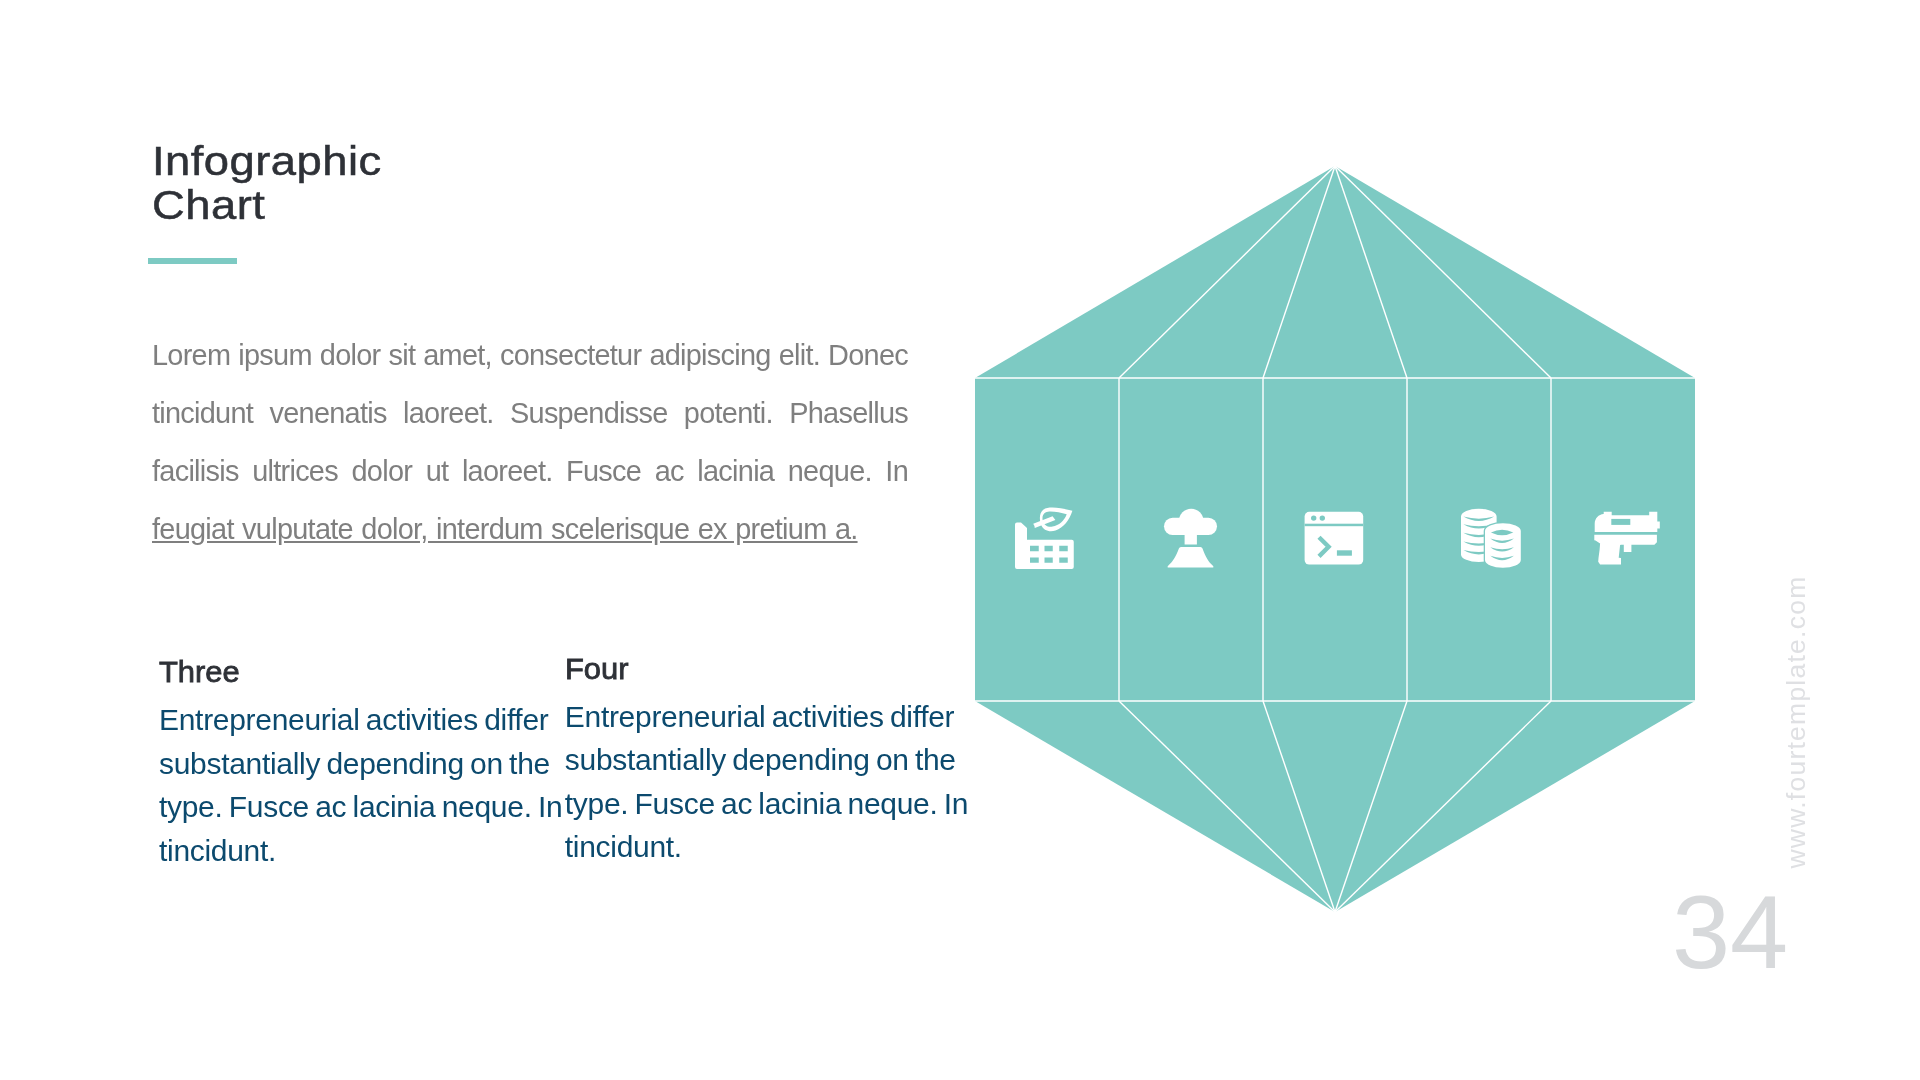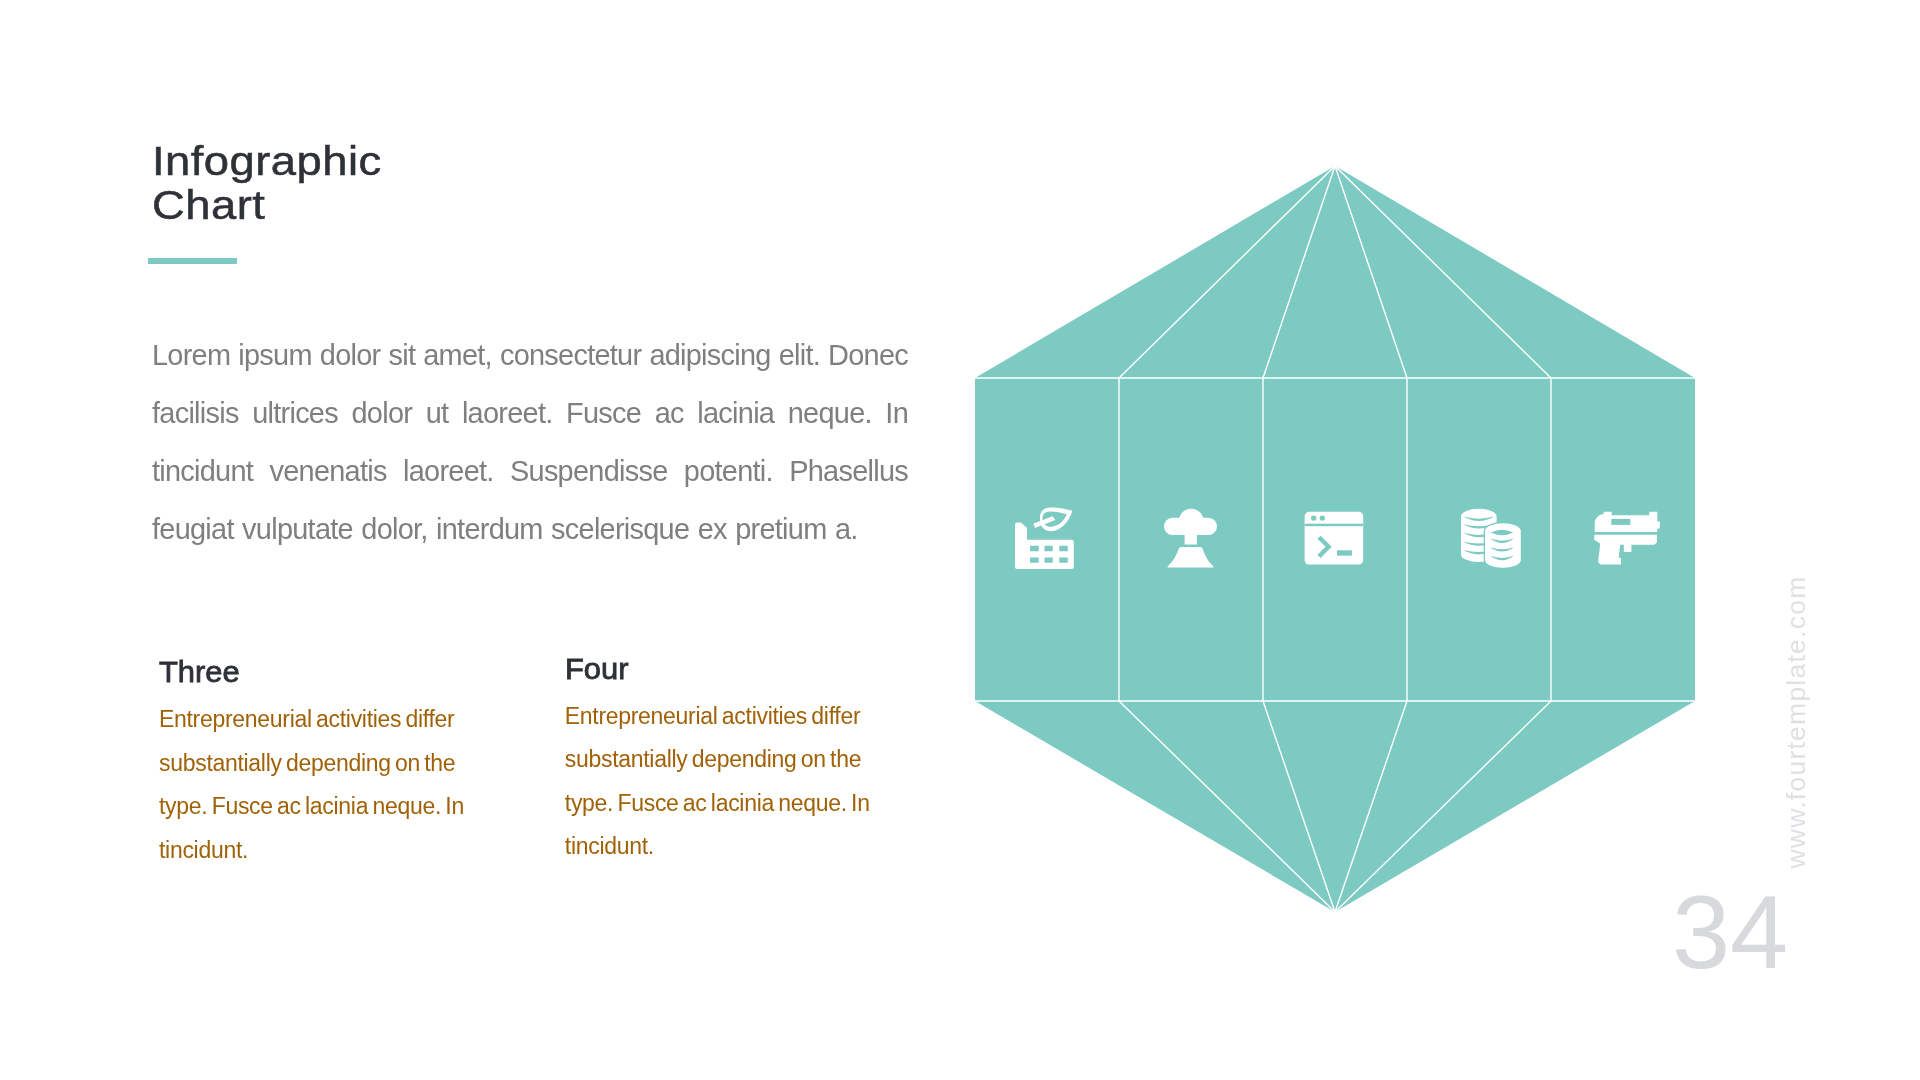--- a/index.html
+++ b/index.html
@@ -11,26 +11,26 @@
 
   .title{left:152px;top:138.5px;font-size:40px;line-height:44.7px;color:#2E3137;
          letter-spacing:0.4px;white-space:nowrap;
          transform:scaleX(1.135);transform-origin:left top;
          -webkit-text-stroke:0.5px #2E3137;}
   .accent-bar{left:148px;top:258px;width:89px;height:6px;background:#7DCAC3;}
 
   .lead{left:152px;top:326px;width:756px;font-size:28.9px;line-height:58px;color:#7F7F7F;
         letter-spacing:-0.72px;}
   .lead .ln{text-align:justify;text-align-last:justify;}
-  .lead .ln.last{text-align-last:left;word-spacing:1.1px;}
+  .lead .ln.last{text-align-last:left;word-spacing:1.1px;text-decoration:underline;}
 
   .chead{font-size:29px;color:#2E3137;line-height:29px;letter-spacing:0px;
          white-space:nowrap;transform:scaleX(1.065);transform-origin:left top;
          -webkit-text-stroke:0.8px #2E3137;}
-  .cbody{font-size:23px;line-height:43.6px;color:#a16207;letter-spacing:-0.3px;
+  .cbody{font-size:30px;line-height:43.6px;color:#0c4a6e;letter-spacing:-0.3px;
          word-spacing:-1.8px;white-space:nowrap;}
 
   .pagenum{left:1672px;top:880px;font-size:104.5px;color:#D7D9DB;line-height:104.5px;}
   .wm{font-size:26.5px;color:#DFE0E3;letter-spacing:1.25px;line-height:26.5px;white-space:nowrap;
       left:1796.3px;top:721.6px;transform:translate(-50%,-50%) rotate(-90deg);}
 </style>
 </head>
 <body>
 
 <div class="slide">
@@ -124,22 +124,22 @@
 
   <div class="abs title">
     <div>Infographic</div>
     <div>Chart</div>
   </div>
 
   <div class="abs accent-bar"></div>
 
   <div class="abs lead">
     <div class="ln">Lorem ipsum dolor sit amet, consectetur adipiscing elit. Donec</div>
+    <div class="ln">tincidunt venenatis laoreet. Suspendisse potenti. Phasellus</div>
     <div class="ln">facilisis ultrices dolor ut laoreet. Fusce ac lacinia neque. In</div>
-    <div class="ln">tincidunt venenatis laoreet. Suspendisse potenti. Phasellus</div>
     <div class="ln last">feugiat vulputate dolor, interdum scelerisque ex pretium a.</div>
   </div>
 
   <div class="abs chead" style="left:159px;top:658px;">Three</div>
   <div class="abs cbody" style="left:159px;top:698px;">
     <div>Entrepreneurial activities differ</div>
     <div>substantially depending on the</div>
     <div>type. Fusce ac lacinia neque. In</div>
     <div>tincidunt.</div>
   </div>

